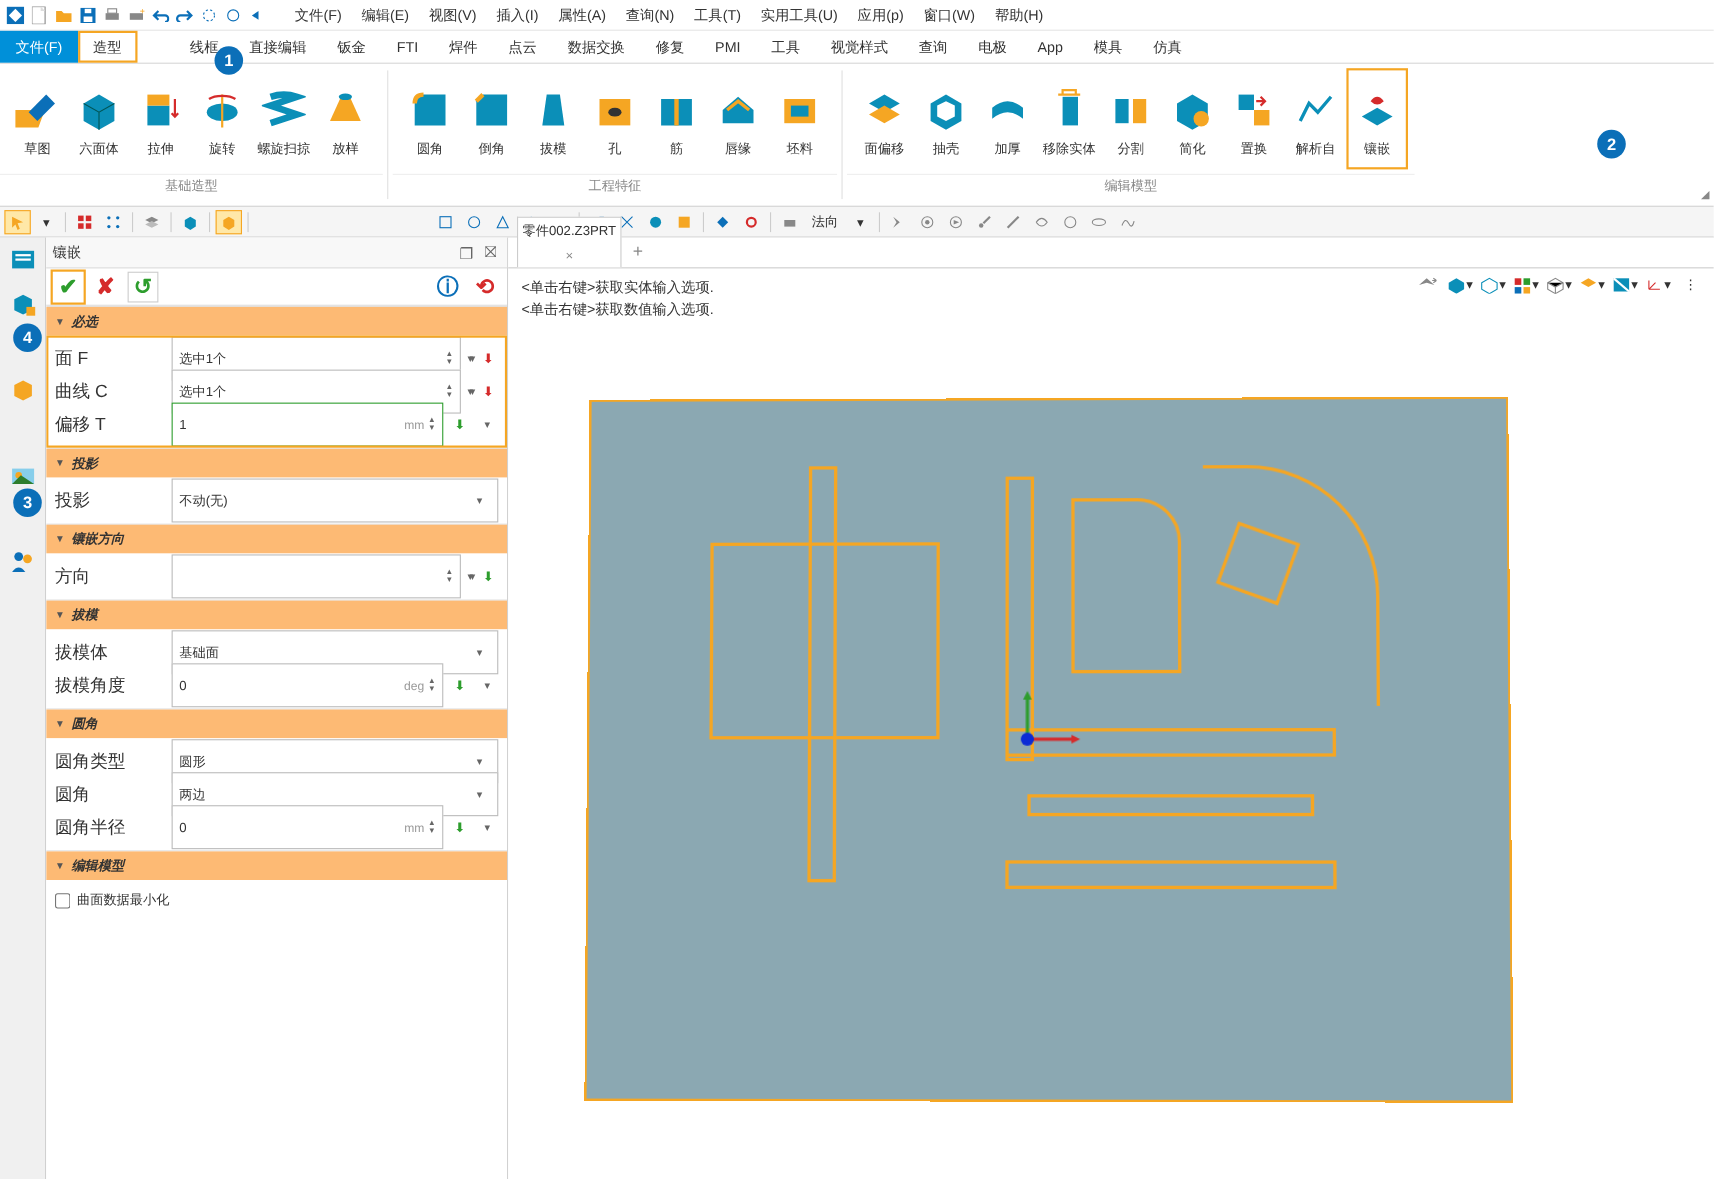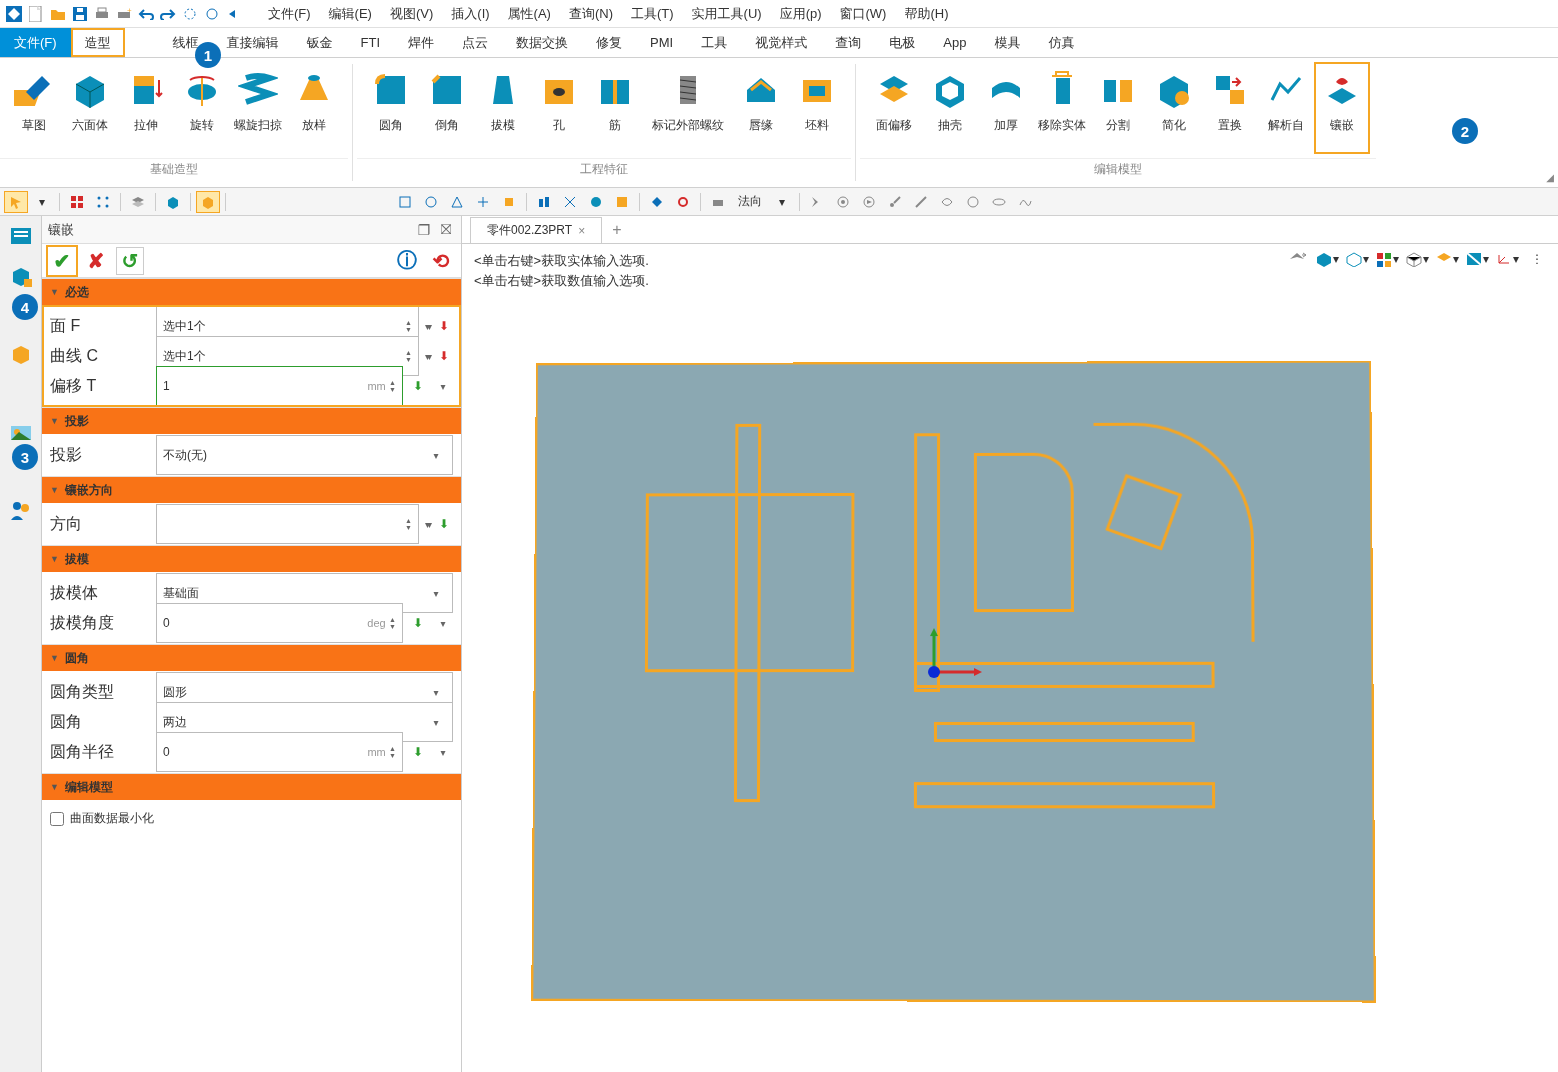--- a/index.html
+++ b/index.html
@@ -13,21 +13,21 @@
 
 .ribbon-tabs { height: 30px; background: #fff; display: flex; align-items: stretch; border-bottom: 1px solid #d0d0d0; }
 .ribbon-tab { padding: 0 14px; display: flex; align-items: center; font-size: 13px; cursor: pointer; position: relative; }
 .ribbon-tab.active { background: #0090d9; color: #fff; }
 .ribbon-tab.hl { outline: 2px solid #f5a623; outline-offset: -2px; }
 
 
 .ribbon-body { height: 130px; background: #fff; display: flex; border-bottom: 1px solid #d0d0d0; position: relative; }
 .ribbon-group { display: flex; flex-direction: column; }
 .ribbon-row { display: flex; align-items: flex-start; padding: 4px 6px; }
-.ribbon-btn { display: flex; flex-direction: column; align-items: center; justify-content: flex-start; width: 56px; height: 92px; cursor: pointer; padding: 2px; }
+.ribbon-btn { display: flex; flex-direction: column; align-items: center; justify-content: center; width: 56px; height: 92px; cursor: pointer; padding: 2px; }
 .ribbon-btn.hl { outline: 2px solid #f5a623; outline-offset: -2px; }
 .ribbon-icon { width: 44px; height: 44px; display: flex; align-items: center; justify-content: center; margin-top: 4px; }
 .ribbon-label { font-size: 12px; margin-top: 6px; text-align: center; line-height: 14px; }
 .ribbon-group-label { text-align: center; font-size: 12px; color: #888; height: 22px; display: flex; align-items: center; justify-content: center; border-top: 1px solid #eee; }
 .ribbon-sep { width: 1px; background: #e0e0e0; margin: 6px 4px; }
 .ribbon-corner { position: absolute; right: 4px; bottom: 4px; font-size: 10px; color: #888; }
 
 
 .quickbar { height: 28px; background: #f5f5f5; display: flex; align-items: center; padding: 0 4px; gap: 2px; border-bottom: 1px solid #d0d0d0; }
 .qb-icon { width: 24px; height: 22px; display: inline-flex; align-items: center; justify-content: center; cursor: pointer; border: 1px solid transparent; }
@@ -46,21 +46,21 @@
 .panel-hicon { width: 18px; height: 18px; cursor: pointer; margin-left: 4px; display: flex; align-items: center; justify-content: center; font-size: 14px; color: #666; }
 
 .panel-toolbar { height: 34px; display: flex; align-items: center; padding: 0 6px; gap: 6px; border-bottom: 1px solid #ddd; }
 .pt-btn { width: 28px; height: 28px; display: flex; align-items: center; justify-content: center; cursor: pointer; font-size: 20px; font-weight: bold; }
 .pt-btn.ok { color: #2d9d2d; outline: 2px solid #f5a623; }
 .pt-btn.cancel { color: #d52b2b; }
 .pt-btn.again { color: #2d9d2d; border: 1px solid #ccc; }
 
 .panel-body { flex: 1; overflow-y: auto; padding: 0; }
 .section { border-top: 1px solid #e0e0e0; }
-.section-hdr { height: 26px; display: flex; align-items: center; padding: 0 8px; background: #f97316; font-weight: bold; cursor: pointer; }
+.section-hdr { height: 26px; display: flex; align-items: center; padding: 0 8px; background: #fdba74; font-weight: bold; cursor: pointer; font-style: italic; }
 .section-hdr::before { content: "▼"; font-size: 9px; margin-right: 6px; color: #555; }
 .section-body { padding: 6px 8px; }
 .section.hl .section-body { outline: 2px solid #f5a623; outline-offset: -2px; }
 
 .field-row { display: flex; align-items: center; height: 30px; gap: 6px; }
 .field-label { width: 100px; font-size: 16px; }
 .field-input { flex: 1; height: 40px; border: 1px solid #bbb; padding: 0 6px; display: flex; align-items: center; justify-content: space-between; background: #fff; }
 .field-input.green { border-color: #2d9d2d; }
 .field-unit { color: #999; font-size: 11px; }
 .field-spinner { display: flex; flex-direction: column; font-size: 7px; line-height: 7px; color: #666; }
@@ -68,21 +68,21 @@
 .field-dd2 { color:#666; font-size:10px; letter-spacing:-3px;}
 .field-pick { width: 18px; height: 18px; cursor: pointer; display:flex; align-items:center; justify-content:center; color:#d52b2b;}
 .field-pick.g { color:#2d9d2d;}
 
 .checkbox-row { display: flex; align-items: center; gap: 6px; padding: 4px 0; }
 .checkbox-row input { width: 14px; height: 14px; }
 
 
 .viewport { flex: 1; display: flex; flex-direction: column; background: #fff; position: relative; }
 .vp-tabs { height: 28px; display: flex; align-items: flex-end; border-bottom: 1px solid #ccc; padding: 0 8px; }
-.vp-tab { padding: 4px 16px; border: 1px solid #ccc; border-bottom: none; background: #fff; cursor: pointer; display: flex; align-items: center; gap: 6px; }
+.vp-tab { padding: 4px 4px; border: 1px solid #ccc; border-bottom: none; background: #fff; cursor: pointer; display: flex; align-items: center; gap: 6px; flex-direction: column; }
 .vp-tab-close { font-size: 12px; color: #888; cursor: pointer; }
 .vp-tab-add { padding: 4px 10px; cursor: pointer; color: #888; font-size: 16px; }
 
 .vp-hints { padding: 8px 12px; font-size: 13px; color: #333; }
 .vp-hints div { margin-bottom: 2px; }
 
 .vp-toolbar { position: absolute; top: 32px; right: 8px; display: flex; gap: 4px; align-items: center; }
 .vp-tbicon { width: 26px; height: 22px; display: flex; align-items: center; justify-content: center; cursor: pointer; }
 
 .vp-canvas { flex: 1; position: relative; overflow: hidden; }
@@ -302,29 +302,20 @@
           <div class="ribbon-label">孔</div>
         </div>
       <div class="ribbon-btn">
           <div class="ribbon-icon">
             <svg width="40" height="40">
               <path d="M6 34 L6 10 L34 10 L34 34 Z" fill="#0b8fb8"></path>
               <path d="M18 10 L22 10 L22 34 L18 34 Z" fill="#f5a623"></path>
             </svg>
           </div>
           <div class="ribbon-label">筋</div>
-        </div>
-      <div class="ribbon-btn" style="width:90px">
-          <div class="ribbon-icon">
-            <svg width="40" height="40">
-              <rect x="12" y="6" width="16" height="28" fill="#888"></rect>
-              <path d="M12 10 L28 12 M12 16 L28 18 M12 22 L28 24 M12 28 L28 30" stroke="#333"></path>
-            </svg>
-          </div>
-          <div class="ribbon-label">标记外部螺纹</div>
         </div>
       <div class="ribbon-btn">
           <div class="ribbon-icon">
             <svg width="40" height="40">
               <path d="M6 20 L20 8 L34 20 L34 32 L6 32 Z" fill="#0b8fb8"></path>
               <path d="M10 20 L20 12 L30 20" fill="none" stroke="#f5a623" stroke-width="3"></path>
             </svg>
           </div>
           <div class="ribbon-label">唇缘</div>
         </div>

